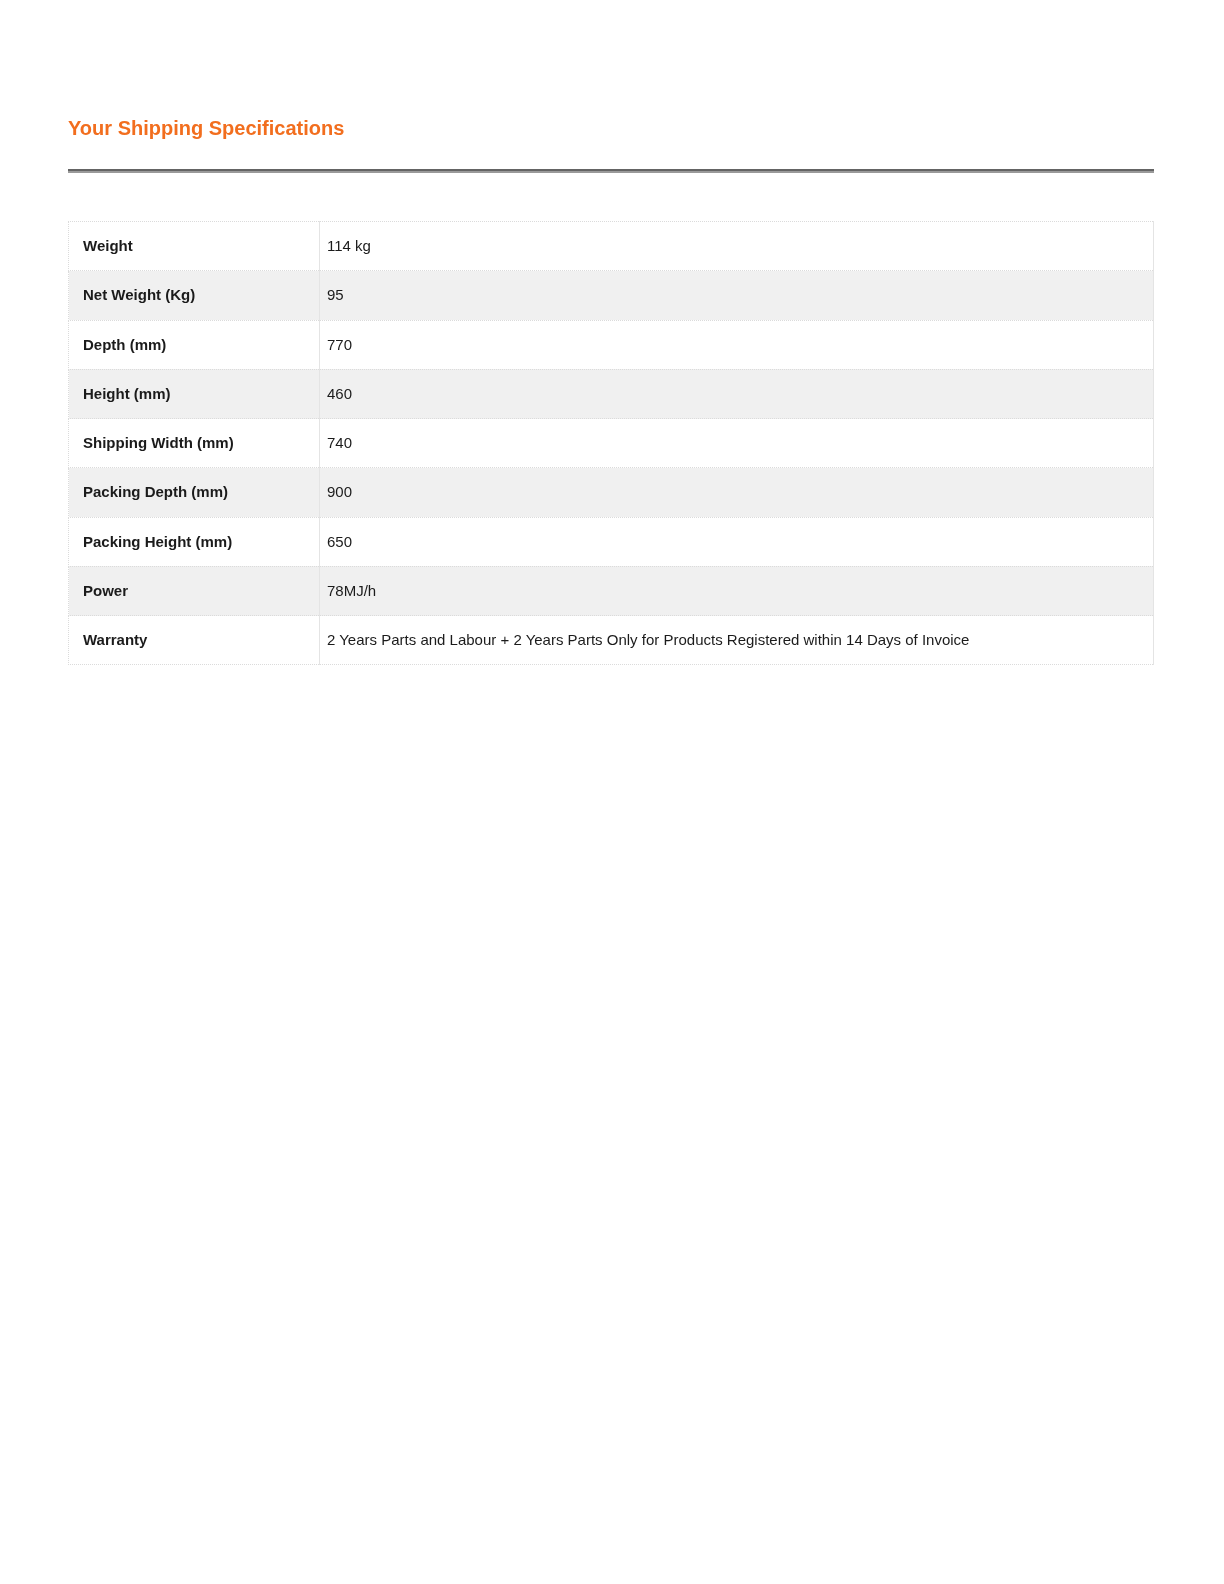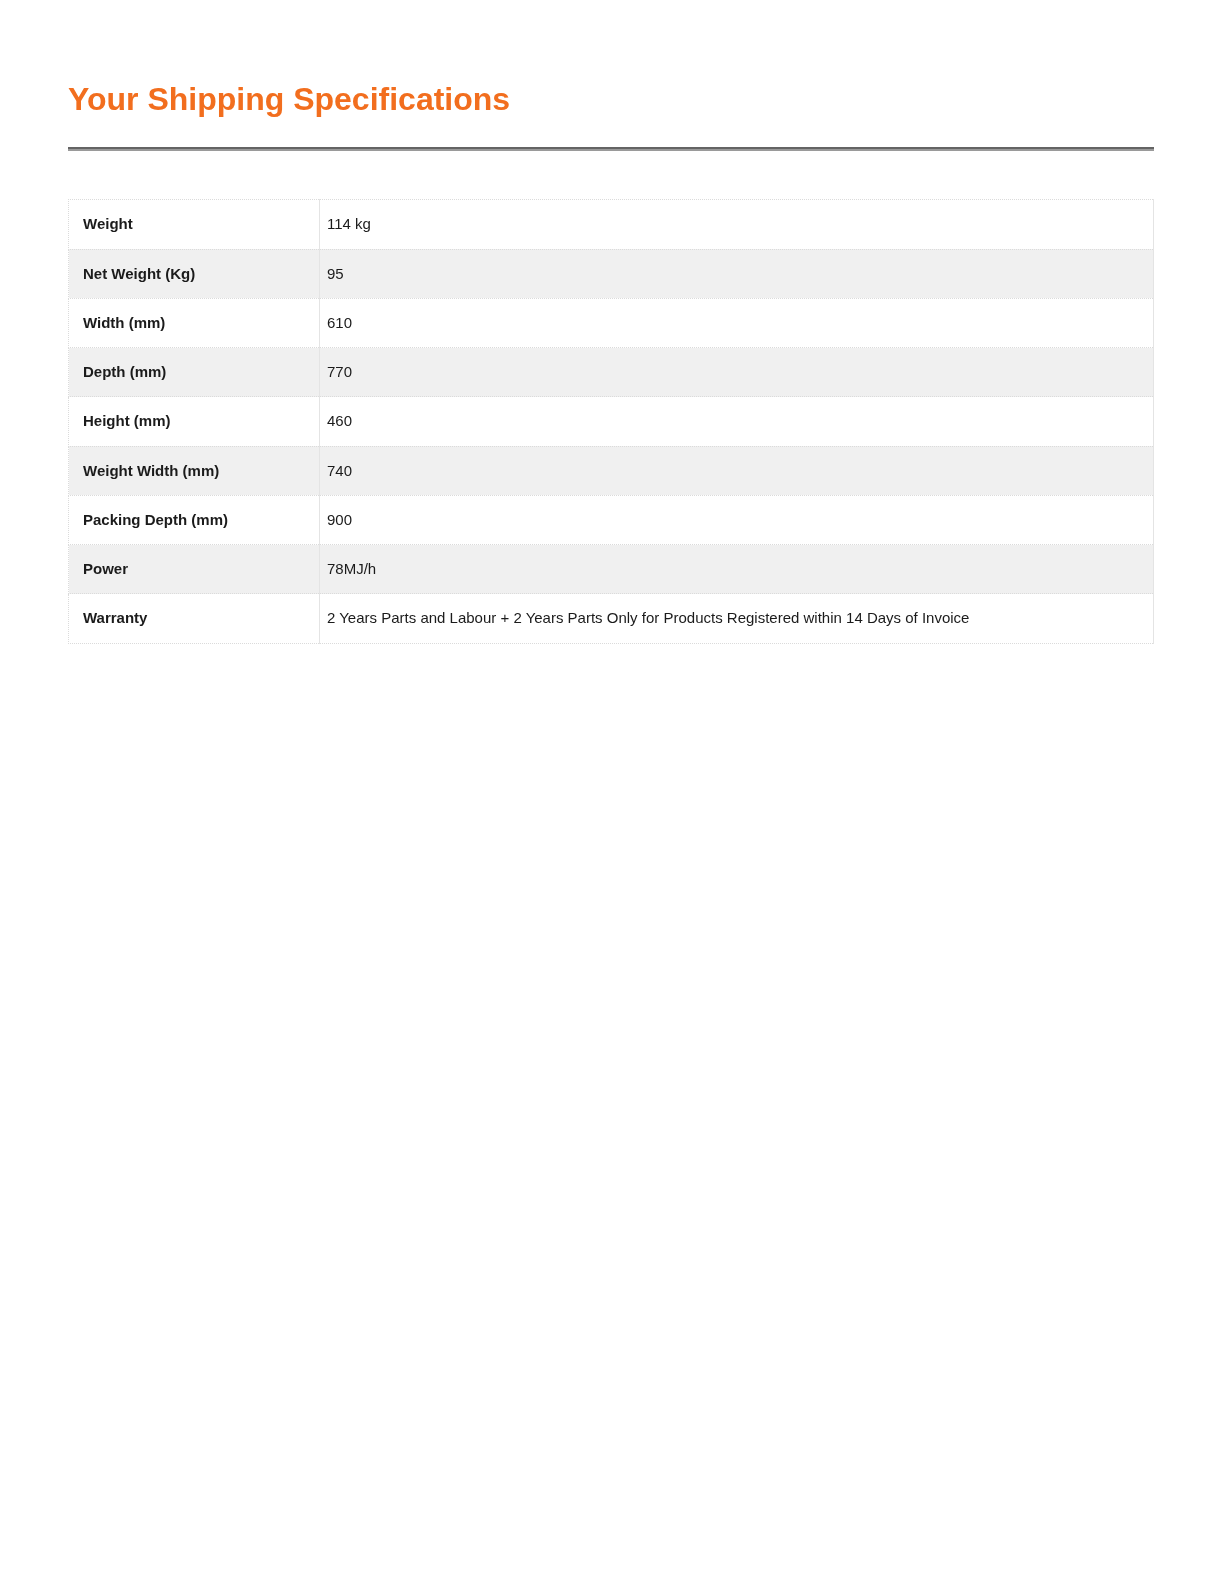--- a/index.html
+++ b/index.html
@@ -12,22 +12,22 @@
   body {
     width: 1224px;
     height: 1584px;
     overflow: hidden;
     position: relative;
   }
   .page {
     padding: 0 69px 0 68px;
   }
   .heading {
-    margin: 80px 0 0 0;
-    font-size: 32px;
+    margin: 116px 0 0 0;
+    font-size: 20px;
     line-height: 1.2;
     font-weight: 700;
     color: var(--accent, #f26e1e);
   }
   .divider {
     margin-top: 29px;
     height: 4px;
     width: 1086px;
     background: linear-gradient(to bottom, #646464 0%, #646464 55%, #9a9a9a 55%, #9a9a9a 100%);
   }
@@ -75,45 +75,45 @@
   <tr class="spec-row">
     <td class="label">Weight</td>
     <td class="value">114 kg</td>
   </tr>
 
   <tr class="spec-row">
     <td class="label">Net Weight (Kg)</td>
     <td class="value">95</td>
   </tr>
 
-  <tr class="spec-row">
-    <td class="label">Width (mm)</td>
-    <td class="value">610</td>
-  </tr>
 
   <tr class="spec-row">
     <td class="label">Depth (mm)</td>
     <td class="value">770</td>
   </tr>
 
   <tr class="spec-row">
     <td class="label">Height (mm)</td>
     <td class="value">460</td>
   </tr>
 
   <tr class="spec-row">
-    <td class="label">Weight Width (mm)</td>
+    <td class="label">Shipping Width (mm)</td>
     <td class="value">740</td>
   </tr>
 
   <tr class="spec-row">
     <td class="label">Packing Depth (mm)</td>
     <td class="value">900</td>
   </tr>
 
+  <tr class="spec-row">
+    <td class="label">Packing Height (mm)</td>
+    <td class="value">650</td>
+  </tr>
 
   <tr class="spec-row">
     <td class="label">Power</td>
     <td class="value">78MJ/h</td>
   </tr>
 
 
   <tr class="spec-row">
     <td class="label">Warranty</td>
     <td class="value">2 Years Parts and Labour + 2 Years Parts Only for Products Registered within 14 Days of Invoice</td>

